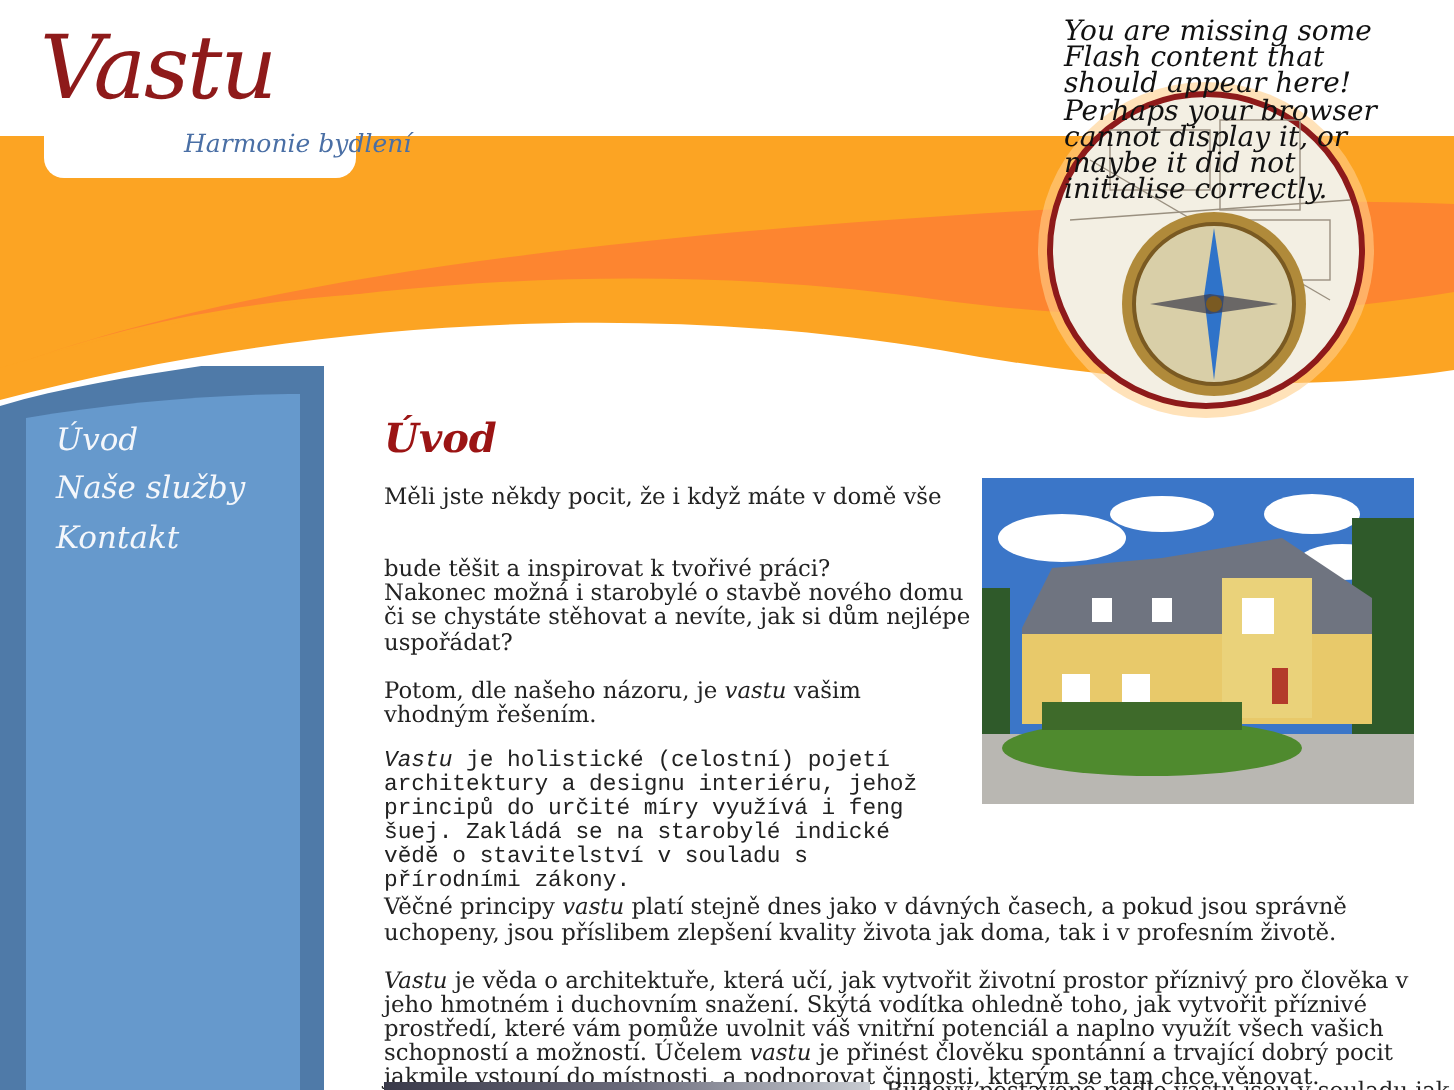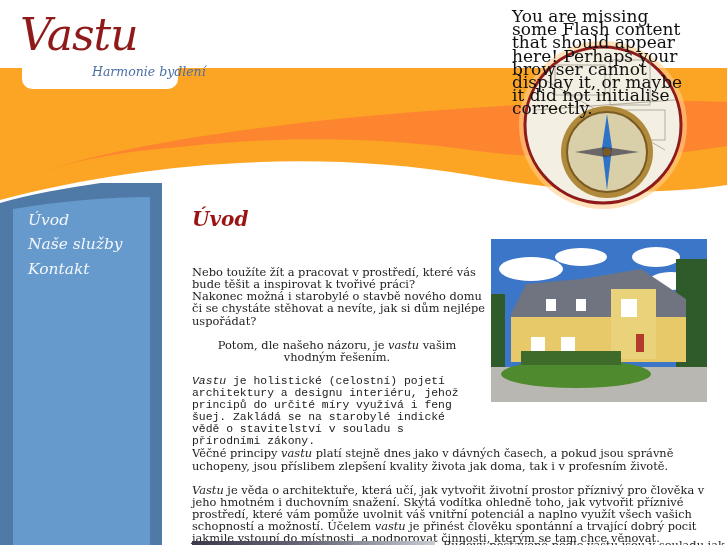--- a/index.html
+++ b/index.html
@@ -2,21 +2,21 @@
 <html><head>
 <meta charset="utf-8">
 <style>
   html, body { margin:0; padding:0; }
   body { width:727px; height:545px; overflow:hidden; background:#ffffff; position:relative; font-family:"DejaVu Serif", serif; }
   .header { position:absolute; left:0; top:0; width:727px; height:215px; }
   .header svg { position:absolute; left:0; top:0; }
   .logo-card { position:absolute; left:22px; top:62px; width:156px; height:27px; background:#fff; border-radius:0 0 10px 10px; }
   .logo-title { position:absolute; left:20px; top:10px; font-family:"DejaVu Serif", serif; font-style:italic; font-size:44px; color:#8e1a1a; letter-spacing:-1px; line-height:50px; }
   .logo-sub { position:absolute; left:52px; top:64px; font-family:"DejaVu Serif", serif; font-style:italic; font-size:12.5px; color:#4a6fa5;margin-left:40px; }
-  .flash-msg { position:absolute; left:512px; top:10px; width:180px; font-family:"DejaVu Serif", serif; font-size:17px; line-height:13.2px; color:#111; z-index:3; }
+  .flash-msg { position:absolute; left:532px; top:10px; width:180px; font-family:"DejaVu Serif", serif; font-size:14px; line-height:13.2px; color:#111; z-index:3;font-style:italic; }
   .compass-wrap { position:absolute; left:515px; top:40px; width:176px; height:170px; z-index:2; }
   .sidebar { position:absolute; left:0; top:183px; width:162px; height:362px; }
   .nav { position:absolute; left:28px; top:208px; z-index:2; }
   .nav a { display:block; color:#f4f7fb; font-family:"DejaVu Serif", serif; font-style:italic; font-size:15.5px; line-height:24.3px; text-decoration:none; }
   .content { position:absolute; left:192px; top:206px; width:520px; font-size:11.4px; line-height:12.1px; color:#222; }
   .content h1 { margin:0 0 10px 0; font-size:20px; font-style:italic; font-weight:bold; color:#9b1414; line-height:26px; }
   .content p { margin:0 0 12px 0; }
   .photo { position:absolute; left:491px; top:239px; width:216px; height:163px; }
   .photo2 { position:absolute; left:192px; top:541px; width:243px; height:8px; background:linear-gradient(90deg,#3a3a4a,#6a6a7a,#c8ccd2); }
   .next-text { position:absolute; left:443px; top:538px; font-size:11.4px; color:#222; white-space:nowrap; }
@@ -90,29 +90,29 @@
     <rect x="130" y="60" width="16" height="18" fill="#fff"></rect>
     <rect x="0" y="128" width="216" height="35" fill="#b9b7b2"></rect>
     <ellipse cx="85" cy="135" rx="75" ry="14" fill="#4f8a2e"></ellipse>
     <rect x="30" y="112" width="100" height="14" fill="#3e6a2a"></rect>
   </svg>
 </div>
 
 <div class="content">
   <h1>Úvod</h1>
   <p>
+    <span>Měli jste někdy pocit, že i když máte v domě vše</span><br>
     <br>
     <br>
-    <span>Nebo toužíte žít a pracovat v prostředí, které vás</span><br>
     <span>bude těšit a inspirovat k tvořivé práci?</span><br>
     <span>Nakonec možná i starobylé o stavbě nového domu</span><br>
     <span>či se chystáte stěhovat a nevíte, jak si dům nejlépe</span><br>
     <span>uspořádat?</span>
   </p>
-  <p style="width:290px;text-align:center;">
+  <p style="width:290px;">
     <span>Potom, dle našeho názoru, je </span><em>vastu</em><span> vašim vhodným řešením.</span>
   </p>
   <p>
     <span style="display:block;width:285px;font-family:Liberation Mono, monospace;"><em>Vastu</em><span> je holistické (celostní) pojetí architektury a designu interiéru, jehož principů do určité míry využívá i feng šuej. Zakládá se na starobylé indické vědě o stavitelství v souladu s přírodními zákony.</span></span>
     <span>Věčné principy </span><em>vastu</em><span> platí stejně dnes jako v dávných časech, a pokud jsou správně uchopeny, jsou příslibem zlepšení kvality života jak doma, tak i v profesním životě.</span>
   </p>
   <p>
     <em>Vastu</em><span> je věda o architektuře, která učí, jak vytvořit životní prostor příznivý pro člověka v jeho hmotném i duchovním snažení. Skýtá vodítka ohledně toho, jak vytvořit příznivé prostředí, které vám pomůže uvolnit váš vnitřní potenciál a naplno využít všech vašich schopností a možností. Účelem </span><em>vastu</em><span> je přinést člověku spontánní a trvající dobrý pocit jakmile vstoupí do místnosti, a podporovat činnosti, kterým se tam chce věnovat.</span>
   </p>
 </div>

